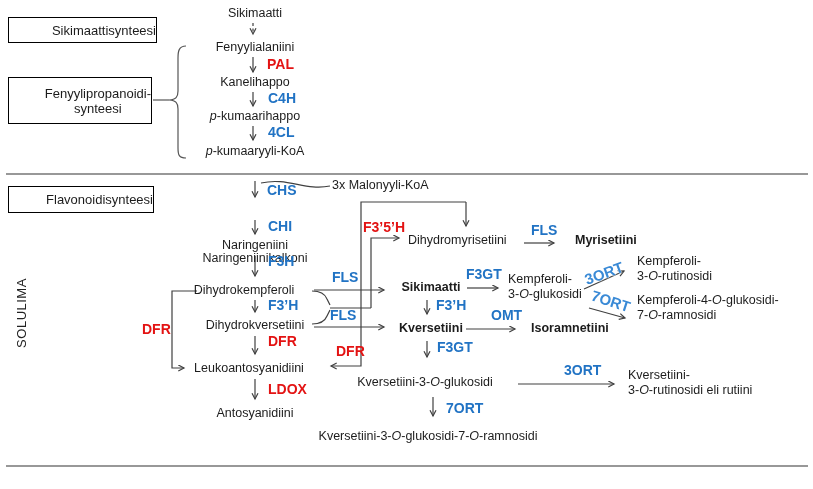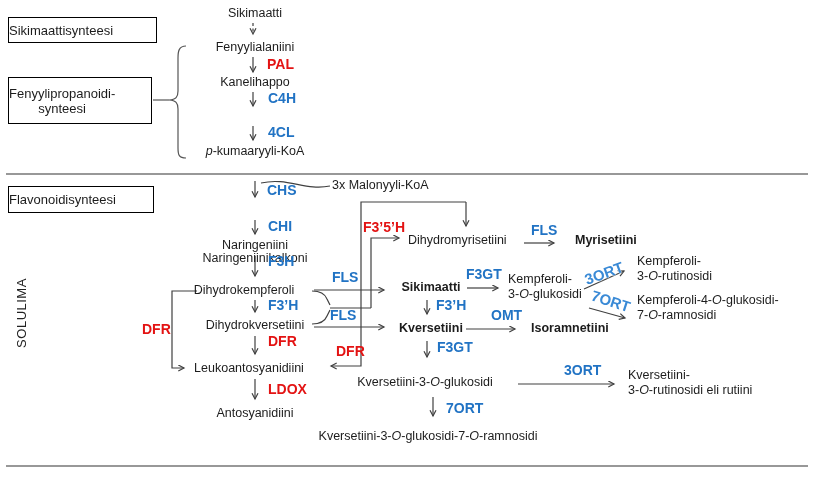--- a/index.html
+++ b/index.html
@@ -7,21 +7,21 @@
   body{width:813px;height:489px;background:#ffffff;font-family:"Liberation Sans",sans-serif;color:var(--ink);}
   #canvas{position:relative;width:813px;height:489px;overflow:hidden;background:#fff;}
   svg.lines{position:absolute;left:0;top:0;pointer-events:none;}
   .t{position:absolute;white-space:nowrap;font-size:12.5px;line-height:15px;}
   .c{text-align:center;}
   .b{font-weight:bold;}
   .enz{position:absolute;white-space:nowrap;font-size:14px;font-weight:bold;line-height:16px;}
   .red{color:var(--red);}
   .blue{color:var(--blue);}
   .blue2{color:var(--blue2);}
-  .box{position:absolute;border:1px solid #000;display:flex;align-items:center;justify-content:flex-start;font-size:13px;line-height:15px;text-align:center;background:#fff;}
+  .box{position:absolute;border:1px solid #000;display:flex;align-items:center;justify-content:flex-end;font-size:13px;line-height:15px;text-align:center;background:#fff;}
   .rot{position:absolute;font-size:15px;font-weight:bold;white-space:nowrap;transform:translate(-50%,-50%) rotate(var(--r));text-shadow:0 0 2px #fff,0 0 1px #fff;}
   .vert{position:absolute;transform:translate(-50%,-50%) rotate(-90deg);font-size:13px;letter-spacing:.5px;color:#222;white-space:nowrap;}
   i{font-style:italic;}
 </style>
 </head>
 <body>
 
 <div id="canvas">
 
   <svg class="lines" width="813" height="489" viewBox="0 0 813 489">
@@ -93,20 +93,21 @@
   </div>
   <div class="box" style="left:8px;top:186px;width:144px;height:25px;">
     <span>Flavonoidisynteesi</span>
   </div>
 
   <div class="vert" style="left:21px;top:313px;">SOLULIMA</div>
 
   <div class="t c" style="left:175px;top:6px;width:160px;">Sikimaatti</div>
   <div class="t c" style="left:175px;top:40px;width:160px;">Fenyylialaniini</div>
   <div class="t c" style="left:175px;top:75px;width:160px;">Kanelihappo</div>
+  <div class="t c" style="left:175px;top:109px;width:160px;"><span></span><i>p</i><span>-kumaarihappo</span></div>
   <div class="t c" style="left:175px;top:144px;width:160px;"><span></span><i>p</i><span>-kumaaryyli-KoA</span></div>
   <div class="t" style="left:332px;top:178px;">3x Malonyyli-KoA</div>
   <div class="t c" style="left:175px;top:203px;width:160px;margin-top:48px;">Naringeniinikalkoni</div>
   <div class="t c" style="left:175px;top:238px;width:160px;">Naringeniini</div>
   <div class="t c" style="left:164px;top:283px;width:160px;">Dihydrokempferoli</div>
   <div class="t c" style="left:175px;top:318px;width:160px;">Dihydrokversetiini</div>
   <div class="t c" style="left:169px;top:361px;width:160px;">Leukoantosyanidiini</div>
   <div class="t c" style="left:175px;top:406px;width:160px;">Antosyanidiini</div>
 
   <div class="t" style="left:408px;top:233px;">Dihydromyrisetiini</div>

